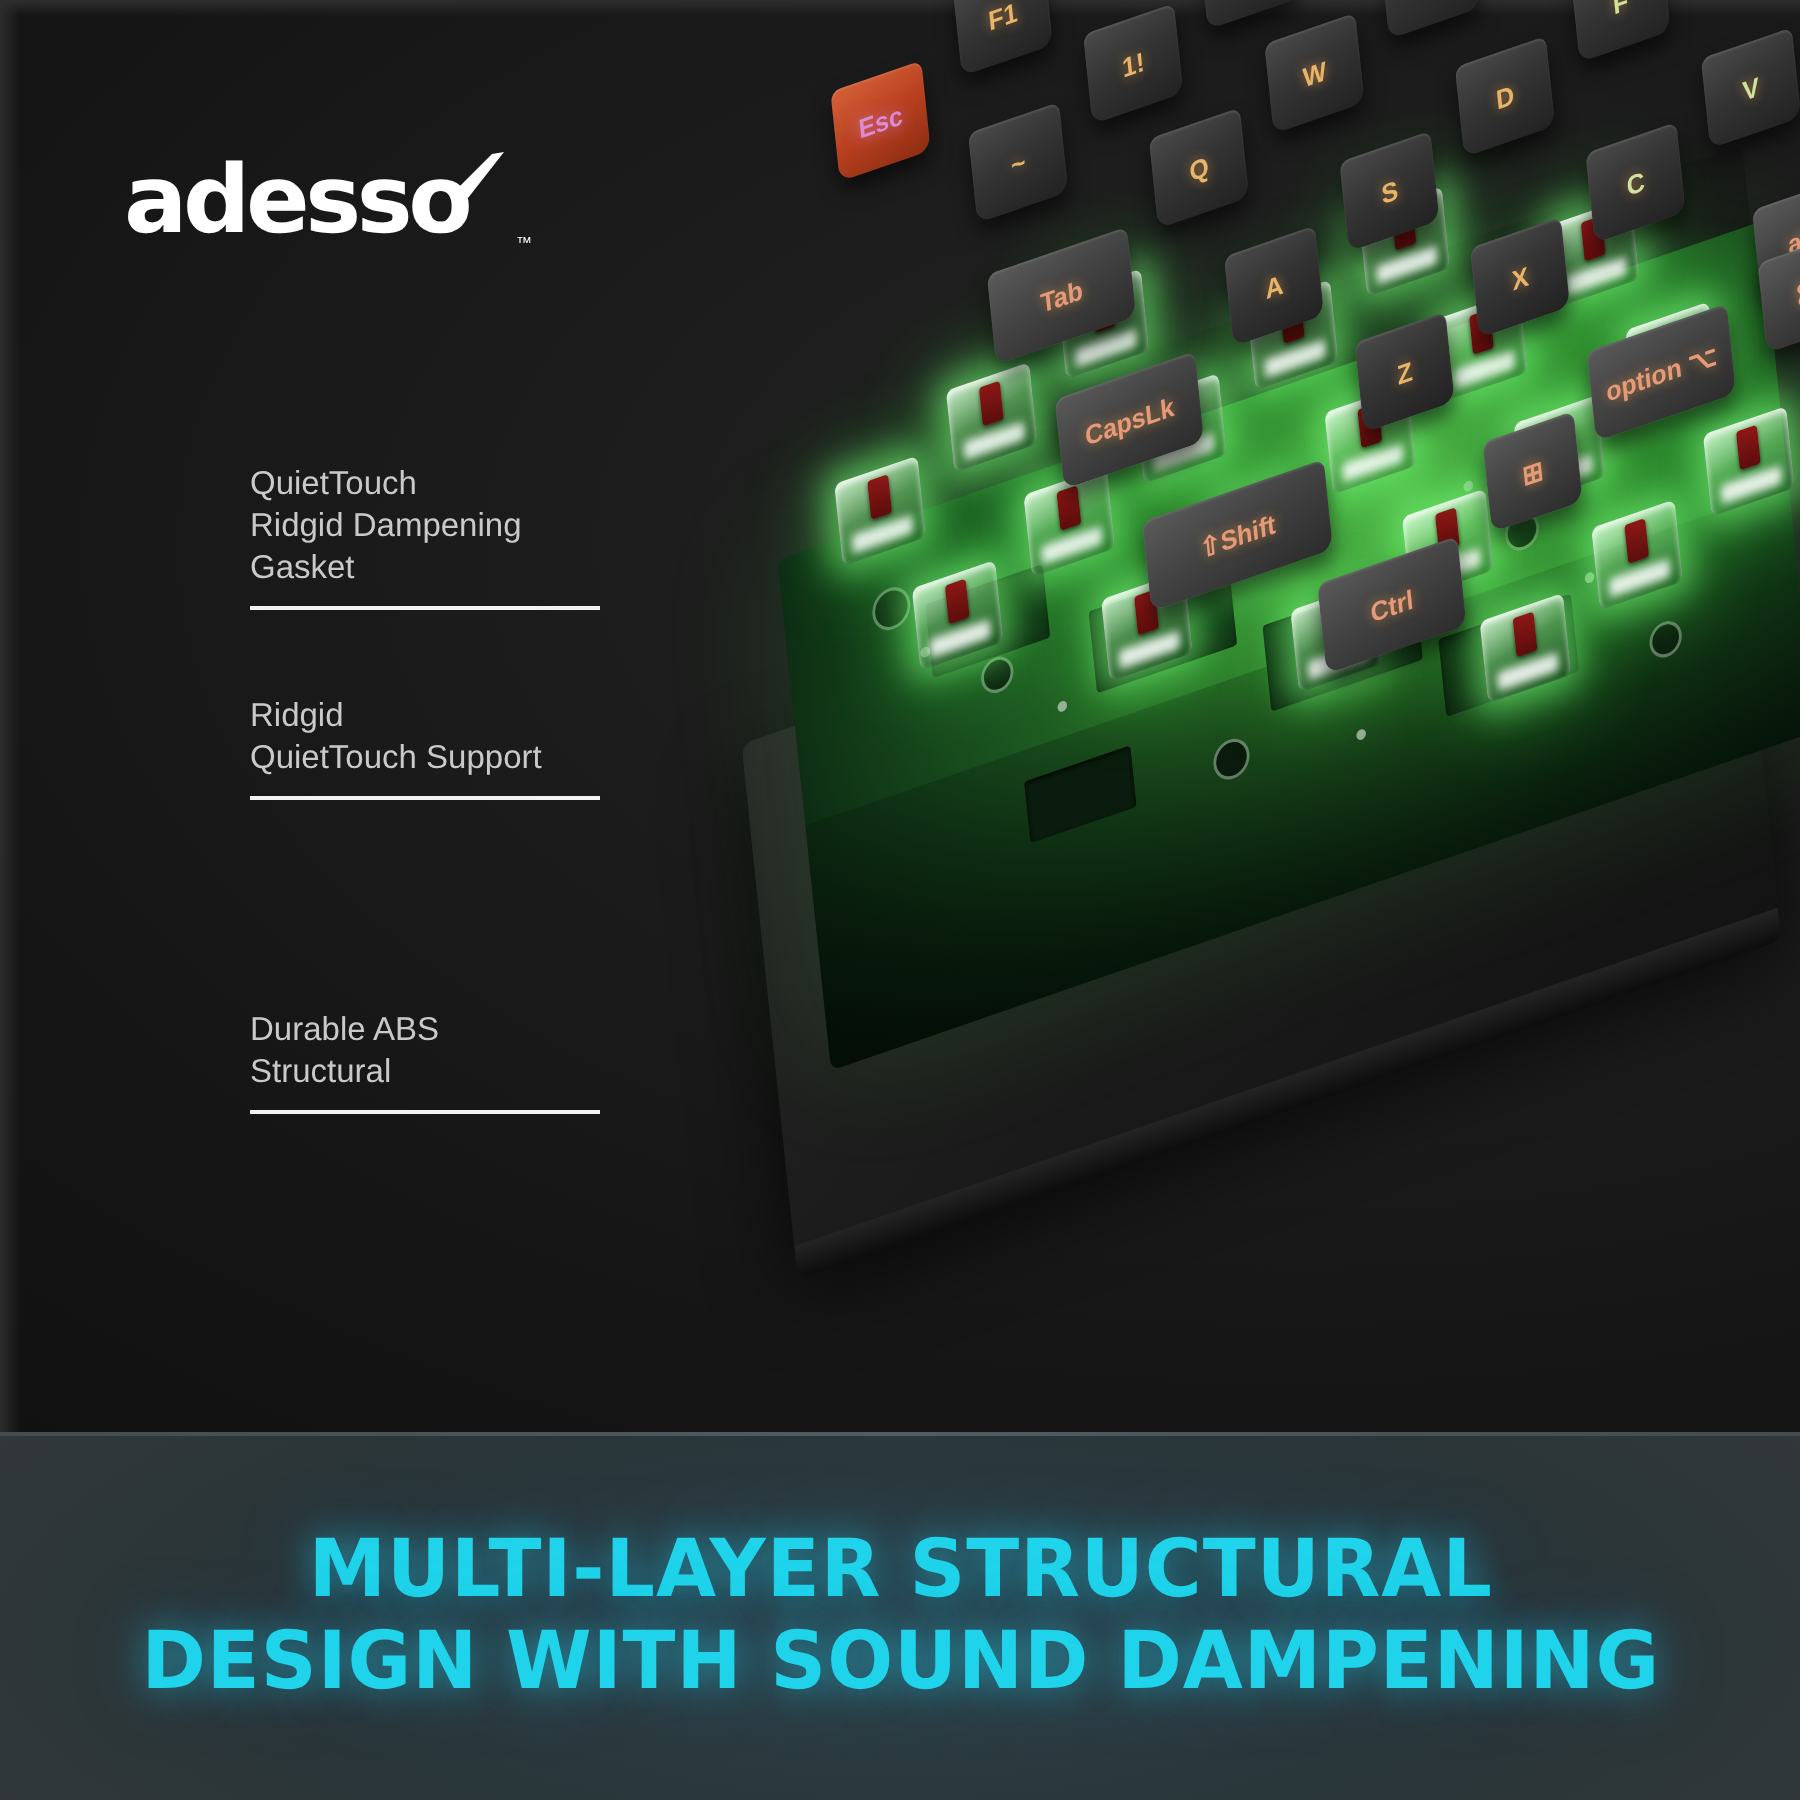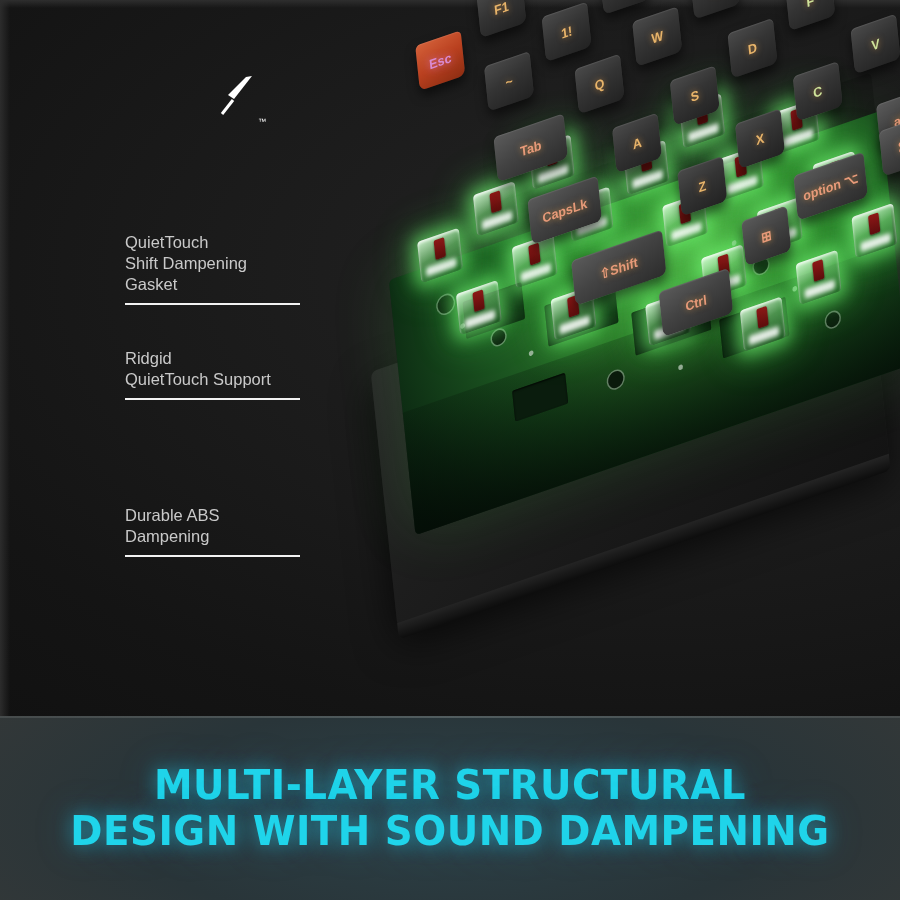--- a/index.html
+++ b/index.html
@@ -217,21 +217,21 @@
   }
   .cap.cool  { color: #cfe39a; }
 
   
   .banner {
     position: absolute; left: 0; bottom: 0;
     width: 900px; height: 184px;
     background:
       radial-gradient(80% 140% at 50% 55%, #2c4148 0%, #293539 45%, #343838 80%, #3a3c3c 100%);
     display: flex; flex-direction: column;
-    justify-content: center;
+    align-items: center; justify-content: center;
     overflow: hidden;
   }
   .banner::before {
     content: "";
     position: absolute; left: 0; top: 0; width: 100%; height: 2px;
     background: linear-gradient(to right, rgba(90,95,95,.5), rgba(130,140,140,.45), rgba(90,95,95,.5));
   }
   .headline {
     position: relative;
     color: #1fd4ea;
@@ -329,43 +329,44 @@
           <div class="cap cool" style="left: 498px; top: 190px;">V</div>
           <div class="cap mod wide" style="left: 274px; top: 376px;">Ctrl</div>
           <div class="cap mod" style="left: 366px; top: 336px;">⊞</div>
           <div class="cap mod wide" style="left: 424px; top: 310px;">option ⌥</div>
           <div class="cap mod" style="left: 516px; top: 270px;">alt</div>
           <div class="cap mod" style="left: 516px; top: 296px;">⌘</div>
         </div>
     </div>
 
     <div class="logo">
+      <span class="logo-word">adesso</span>
       <svg class="logo-bolt" viewBox="0 0 46 46">
         <path d="M44 2 L26 25 L20 21 L38 3 Z" fill="#ffffff"></path>
         <path d="M25 26 L14 40" stroke="#ffffff" stroke-width="3" fill="none"></path>
       </svg>
       <span class="logo-tm">™</span>
     </div>
 
     <div class="callout" id="callout-1">
       <div class="callout-text">QuietTouch
-Shift Dampening
+Ridgid Dampening
 Gasket</div>
       <div class="callout-rule"></div>
     </div>
 
     <div class="callout" id="callout-2">
       <div class="callout-text">Ridgid
 QuietTouch Support</div>
       <div class="callout-rule"></div>
     </div>
 
     <div class="callout" id="callout-3">
       <div class="callout-text">Durable ABS
-Dampening</div>
+Structural</div>
       <div class="callout-rule"></div>
     </div>
   </div>
 
   <div class="banner">
     <div class="headline">MULTI-LAYER STRUCTURAL
 DESIGN WITH SOUND DAMPENING</div>
   </div>
 
 </div>

